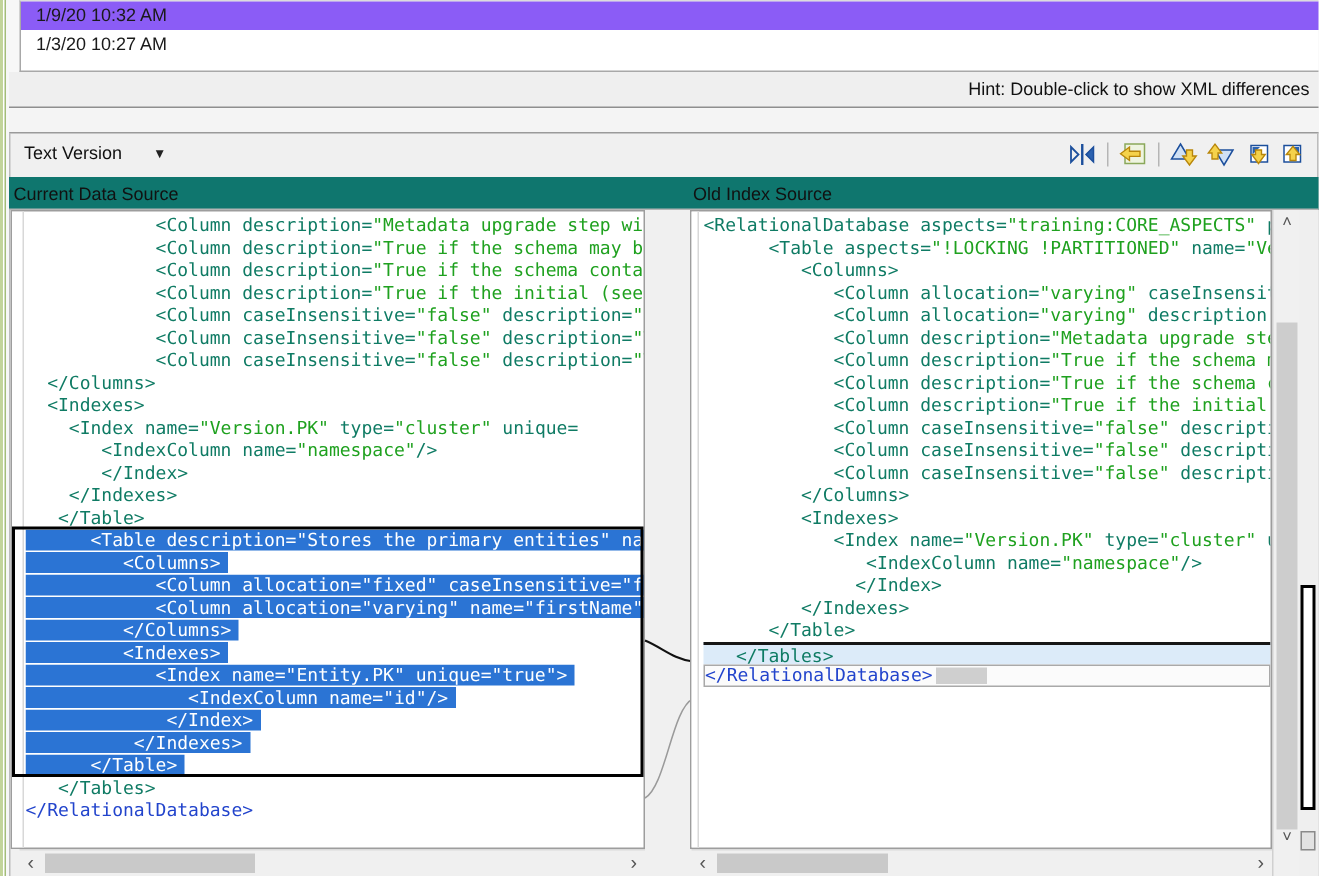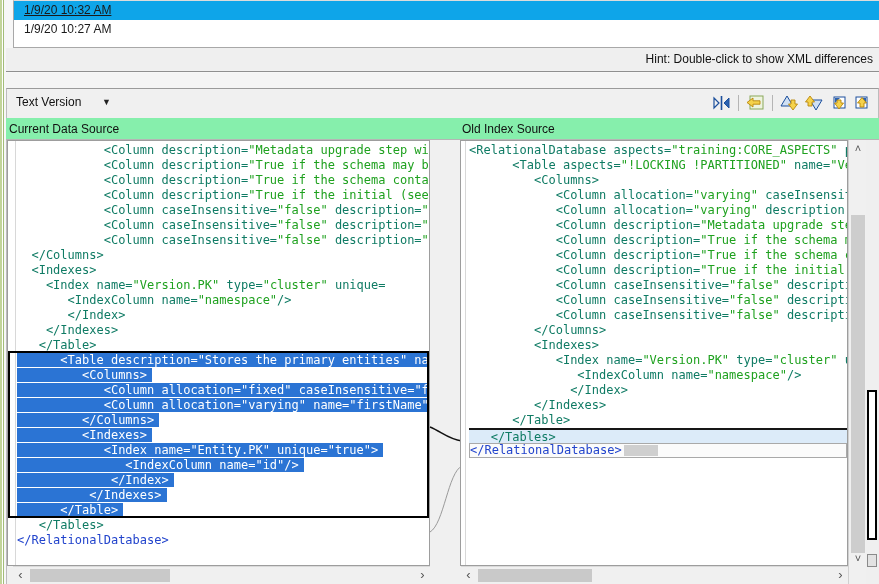--- a/index.html
+++ b/index.html
@@ -4,35 +4,35 @@
 <style>
   html,body{margin:0;padding:0;}
   body{width:879px;height:584px;position:relative;overflow:hidden;
        font-family:"Liberation Sans",sans-serif;background:#f7f7f7;color:#1a1a1a;}
   .abs{position:absolute;}
   
   #green-edge{left:0;top:0;width:4px;height:584px;background:#ffffff;border-left:2px solid #c2d49a;border-right:1px solid #a3bd78;box-sizing:border-box;}
   
   #history{left:13px;top:0;width:866px;height:48px;background:#fff;border-left:1px solid #a8a8a8;border-bottom:1px solid #a8a8a8;border-top:1px solid #dcdcdc;box-sizing:border-box;}
   .hrow{height:19px;line-height:19px;font-size:12px;padding-left:10px;white-space:nowrap;}
-  .hrow.sel{background:#0ea5e9;text-decoration:underline;}
+  .hrow.sel{background:#8b5cf6;}
   
   #hintbar{left:6px;top:48px;width:873px;height:24px;background:#efefef;border-bottom:1px solid #8f8f8f;box-sizing:border-box;}
   #hintbar .txt{position:absolute;right:6px;top:4px;font-size:12px;color:#111;}
   #spacer{left:6px;top:73px;width:873px;height:15px;background:#f4f4f4;}
   
   #compare{left:6px;top:88px;width:873px;height:496px;background:#f0f0f0;border-top:1px solid #9a9a9a;border-left:1px solid #bcbcbc;border-right:1px solid #bcbcbc;box-sizing:border-box;}
   #modebar{left:6px;top:88px;width:873px;height:30px;}
   #mode-label{position:absolute;left:10px;top:7px;font-size:12px;color:#111;cursor:default;}
   #mode-caret{position:absolute;left:96px;top:9px;font-size:9px;color:#222;}
   #tb-icons{position:absolute;right:8px;top:5px;height:20px;display:flex;align-items:center;gap:5px;}
   .tbsep{width:1px;height:16px;background:#b5b5b5;margin:0 2px;}
   .tbicon{width:19px;height:18px;display:inline-block;}
   
-  #headers{left:6px;top:118px;width:873px;height:22px;background:#86efac;border-bottom:1px solid #b5b5b5;box-sizing:border-box;}
+  #headers{left:6px;top:118px;width:873px;height:22px;background:#0f766e;border-bottom:1px solid #b5b5b5;box-sizing:border-box;}
   .paneheader{position:absolute;top:4px;font-size:12px;color:#111;}
   #hdr-left{left:3px;}
   #hdr-right{left:456px;}
   
   .pane{background:#fff;border:1px solid #9d9d9d;box-sizing:border-box;overflow:hidden;}
   #pane-left{left:7px;top:140px;width:423px;height:426px;}
   #pane-right{left:460px;top:140px;width:388px;height:426px;}
   .gutter{position:absolute;top:0;bottom:0;left:0;background:#fff;border-right:1px solid #d8d8d8;}
   #pane-left .gutter{width:7px;}
   #pane-right .gutter{width:4px;}
@@ -66,21 +66,21 @@
   #hthumb-left{left:17px;width:140px;}
   #hthumb-right{left:17px;width:114px;}
 </style>
 </head>
 <body>
 
 <div class="abs" id="green-edge"></div>
 
 <div class="abs" id="history">
   <div class="hrow sel">1/9/20 10:32 AM</div>
-  <div class="hrow">1/9/20 10:27 AM</div>
+  <div class="hrow">1/3/20 10:27 AM</div>
 </div>
 
 <div class="abs" id="hintbar">
   <span class="txt">Hint: Double-click to show XML differences</span>
 </div>
 <div class="abs" id="spacer"></div>
 
 <div class="abs" id="compare"></div>
 
 <div class="abs" id="modebar">

